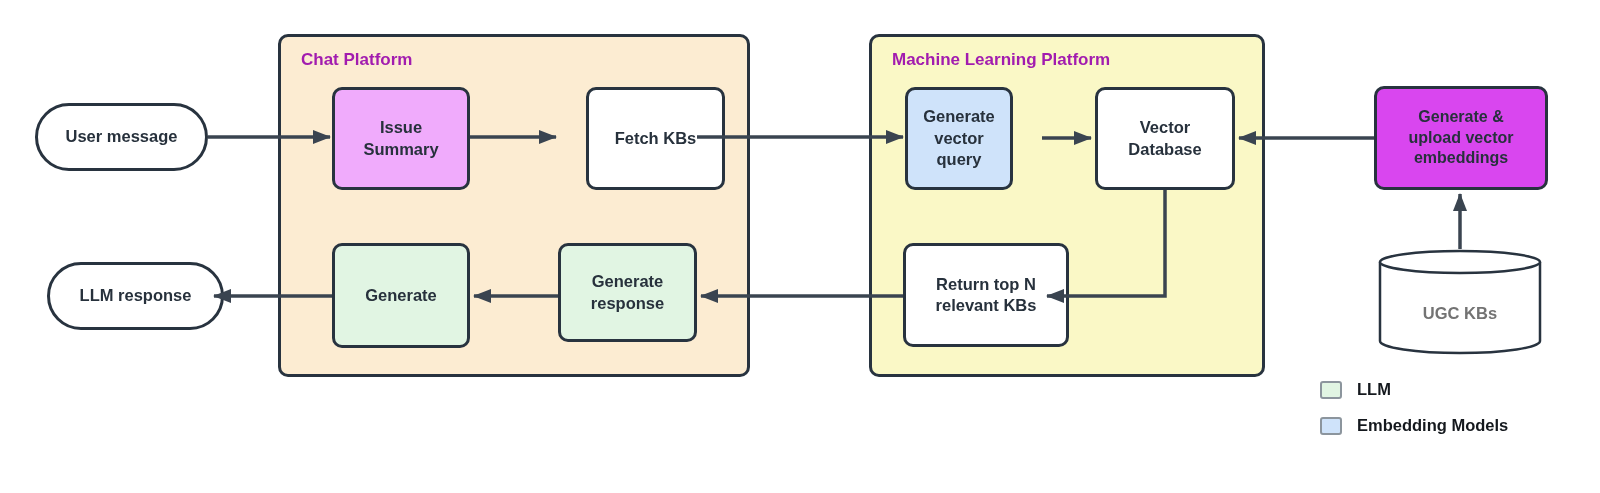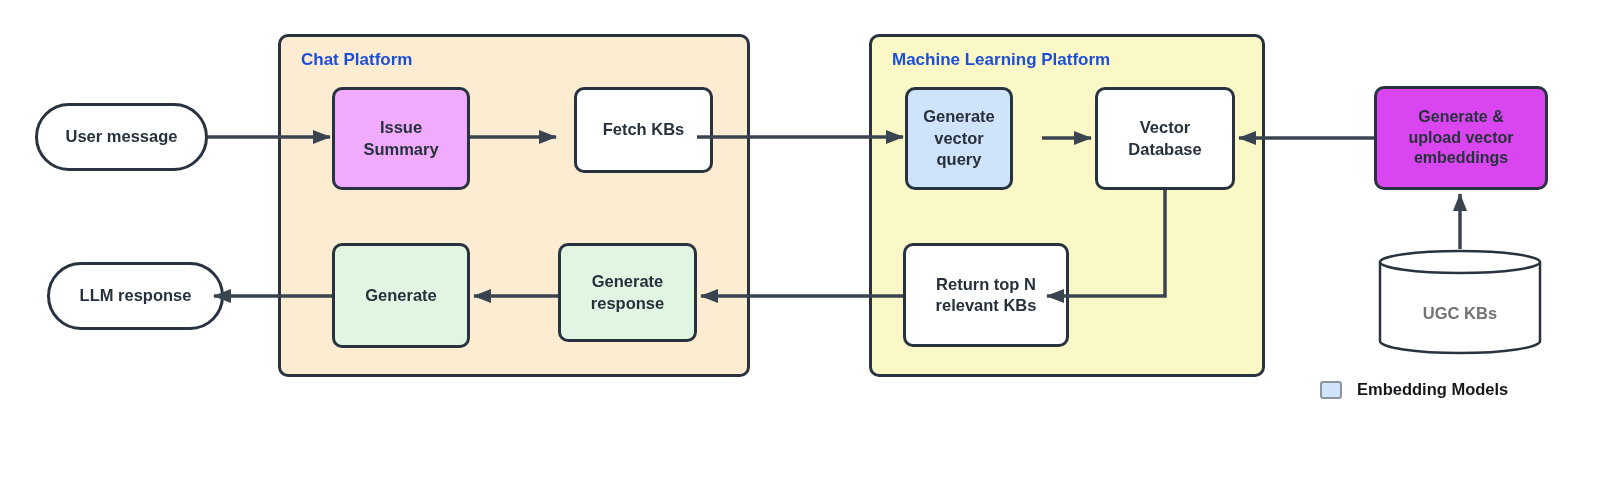--- a/index.html
+++ b/index.html
@@ -6,40 +6,40 @@
   .canvas {
     position:relative; width:1600px; height:493px; background:#ffffff;
     font-family:"Liberation Sans", sans-serif; overflow:hidden;
   }
   .container {
     position:absolute; border:3px solid #28333f; border-radius:10px;
     box-sizing:border-box;
   }
   .container-title {
     position:absolute; top:13px; left:20px;
-    font-size:17px; font-weight:bold; color:#1d4ed8; white-space:nowrap;
+    font-size:17px; font-weight:bold; color:#a21caf; white-space:nowrap;
   }
   .chat-platform { left:278px; top:34px; width:472px; height:343px; background:#fcecd2; }
   .ml-platform   { left:869px; top:34px; width:396px; height:343px; background:#faf8c6; }
 
   .node {
     position:absolute; box-sizing:border-box;
     border:3px solid #28333f; border-radius:10px;
     display:flex; align-items:center; justify-content:center;
     text-align:center; font-weight:bold; font-size:16.5px; line-height:1.3;
     color:#27313c; background:#ffffff; padding:4px 16px;
   }
   .node.green { background:#e1f5e3; }
   .node.blue  { background:#cfe3fa; }
   .node.pill  { border-radius:999px; border-width:3.5px; padding:4px 12px; }
 
   .n-user-message   { left:35px;   top:103px; width:173px; height:68px; }
   .n-llm-response   { left:47px;   top:262px; width:177px; height:68px; }
   .n-issue-summary  { left:332px;  top:87px;  width:138px; height:103px; }
-  .n-fetch-kbs      { left:574px;  top:87px;  width:139px; height:86px; }
+  .n-fetch-kbs      { left:586px;  top:87px;  width:139px; height:103px; }
   .n-guardrail      { left:332px;  top:243px; width:138px; height:105px; }
   .n-generate-resp  { left:558px;  top:243px; width:139px; height:99px; }
   .n-gen-vec-query  { left:905px;  top:87px;  width:108px; height:103px; }
   .n-vector-db      { left:1095px; top:87px;  width:140px; height:103px; }
   .n-return-topn    { left:903px;  top:243px; width:166px; height:104px; padding:4px 4px; }
   .n-gen-upload-emb { left:1374px; top:86px;  width:174px; height:104px; padding:4px 20px; font-size:16px; }
 
   .cylinder { position:absolute; left:1378px; top:249px; width:164px; height:106px; }
   .cylinder svg { position:absolute; left:0; top:0; }
   .cylinder-label {
@@ -128,18 +128,22 @@
       <path d="M1460,249 V194" marker-end="url(#ah)"></path>
       <path d="M1165,190 V296 H1047" marker-end="url(#ah)"></path>
       <path d="M903,296 H701" marker-end="url(#ah)"></path>
       <path d="M558,296 H474" marker-end="url(#ah)"></path>
       <path d="M332,296 H214" marker-end="url(#ah)"></path>
     </g>
   </svg>
 
   <div class="legend">
     <div class="legend-row">
+      <div class="legend-swatch" style="background-color: rgb(225, 245, 227);"></div>
+      <div class="legend-label">LLM</div>
+    </div>
+    <div class="legend-row">
       <div class="legend-swatch" style="background-color: rgb(207, 227, 250);"></div>
       <div class="legend-label">Embedding Models</div>
     </div>
   </div>
 
 </div>
 
 </body></html>

